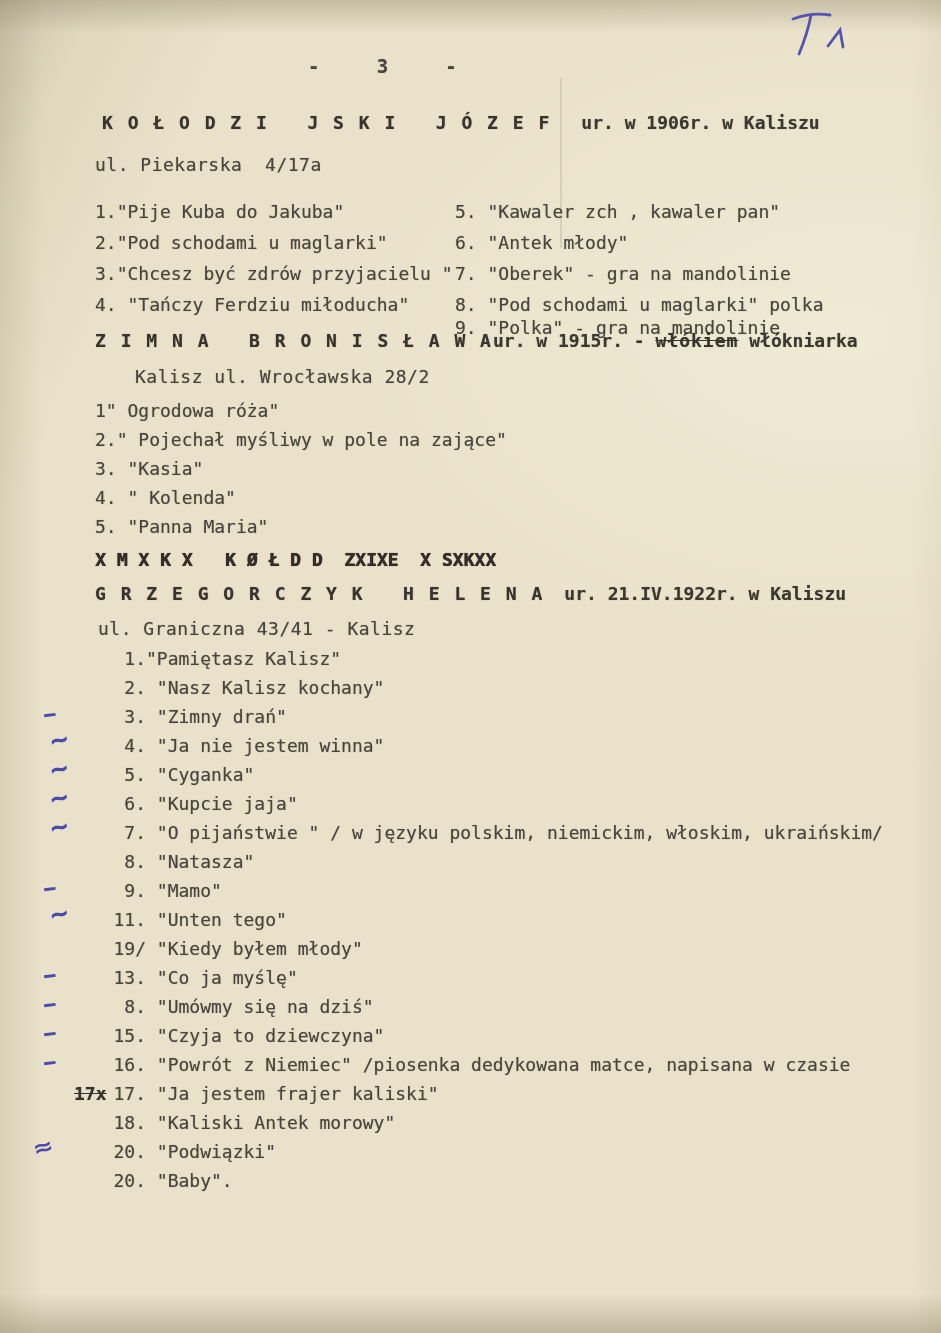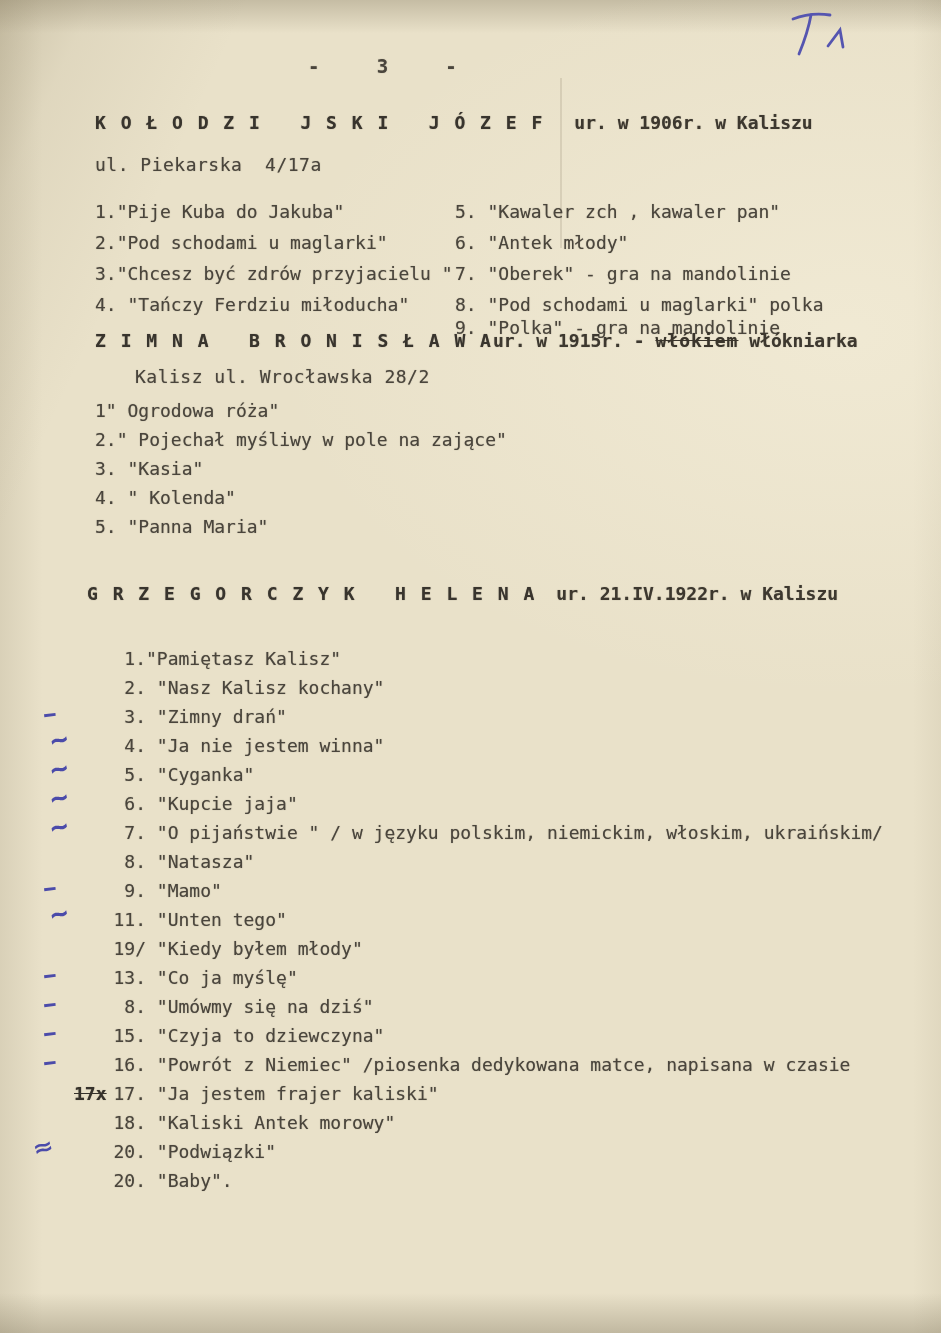--- a/index.html
+++ b/index.html
@@ -51,21 +51,21 @@
       <path d="M15,15 Q33,8 52,11"></path>
       <path d="M33,11 Q30,28 21,50"></path>
       <path d="M50,42 L62,26 L65,43"></path>
     </g>
   </svg>
 
   <div class="crease"></div>
 
   <div class="block tw" style="left:308px;top:55px;font-weight:bold;font-size:19px;">-     3     -</div>
 
-  <div class="block" style="left:95px;top:112px;">
+  <div class="block" style="left:102px;top:112px;">
     <span class="heading tw">K O Ł O D Z I   J S K I   J Ó Z E F</span><span class="birth tw suffix1">ur. w 1906r. w Kaliszu</span>
   </div>
   <div class="block tw addr" style="left:95px;top:154px;">ul. Piekarska  4/17a</div>
 
   <div class="block" style="left:95px;top:196px;width:360px;">
     <div class="row"><span class="tw">1.</span><span class="tw">"Pije Kuba do Jakuba"</span></div>
     <div class="row"><span class="tw">2.</span><span class="tw">"Pod schodami u maglarki"</span></div>
     <div class="row"><span class="tw">3.</span><span class="tw">"Chcesz być zdrów przyjacielu "</span></div>
     <div class="row"><span class="tw">4.</span><span class="tw"> "Tańczy Ferdziu miłoducha"</span></div>
   </div>
@@ -84,24 +84,26 @@
   <div class="block tw addr" style="left:95px;top:366px;margin-left:40px;">Kalisz ul. Wrocławska 28/2</div>
 
   <div class="block" style="left:95px;top:396px;">
     <div class="row29"><span class="tw">1"</span><span class="tw"> Ogrodowa róża"</span></div>
     <div class="row29"><span class="tw">2.</span><span class="tw">" Pojechał myśliwy w pole na zające"</span></div>
     <div class="row29"><span class="tw">3.</span><span class="tw"> "Kasia"</span></div>
     <div class="row29"><span class="tw">4.</span><span class="tw"> " Kolenda"</span></div>
     <div class="row29"><span class="tw">5.</span><span class="tw"> "Panna Maria"</span></div>
   </div>
 
+  <div class="block struckline tw" style="left:95px;top:549px;">X M X K X   K Ø Ł D D  ZXIXE  X SXKXX</div>
 
-  <div class="block" style="left:87px;top:583px;">
+  <div class="block" style="left:95px;top:583px;">
     <span class="heading tw">G R Z E G O R C Z Y K   H E L E N A</span><span class="birth tw suffix3">ur. 21.IV.1922r. w Kaliszu</span>
   </div>
+  <div class="block tw addr" style="left:98px;top:618px;">ul. Graniczna 43/41 - Kalisz</div>
 
   <div class="block" style="left:108px;top:644px;">
     <div class="row29"><span class="num3 tw">1.</span><span class="tw">"Pamiętasz Kalisz"</span></div>
     <div class="row29"><span class="num3 tw">2.</span><span class="tw"> "Nasz Kalisz kochany"</span></div>
     <div class="row29"><span class="pen mark-dash"></span><span class="num3 tw">3.</span><span class="tw"> "Zimny drań"</span></div>
     <div class="row29"><span class="pen mark-tick"></span><span class="num3 tw">4.</span><span class="tw"> "Ja nie jestem winna"</span></div>
     <div class="row29"><span class="pen mark-tick"></span><span class="num3 tw">5.</span><span class="tw"> "Cyganka"</span></div>
     <div class="row29"><span class="pen mark-tick"></span><span class="num3 tw">6.</span><span class="tw"> "Kupcie jaja"</span></div>
     <div class="row29"><span class="pen mark-tick"></span><span class="num3 tw">7.</span><span class="tw"> "O pijaństwie " / w języku polskim, niemickim, włoskim, ukraińskim/</span></div>
     <div class="row29"><span class="num3 tw">8.</span><span class="tw"> "Natasza"</span></div>

